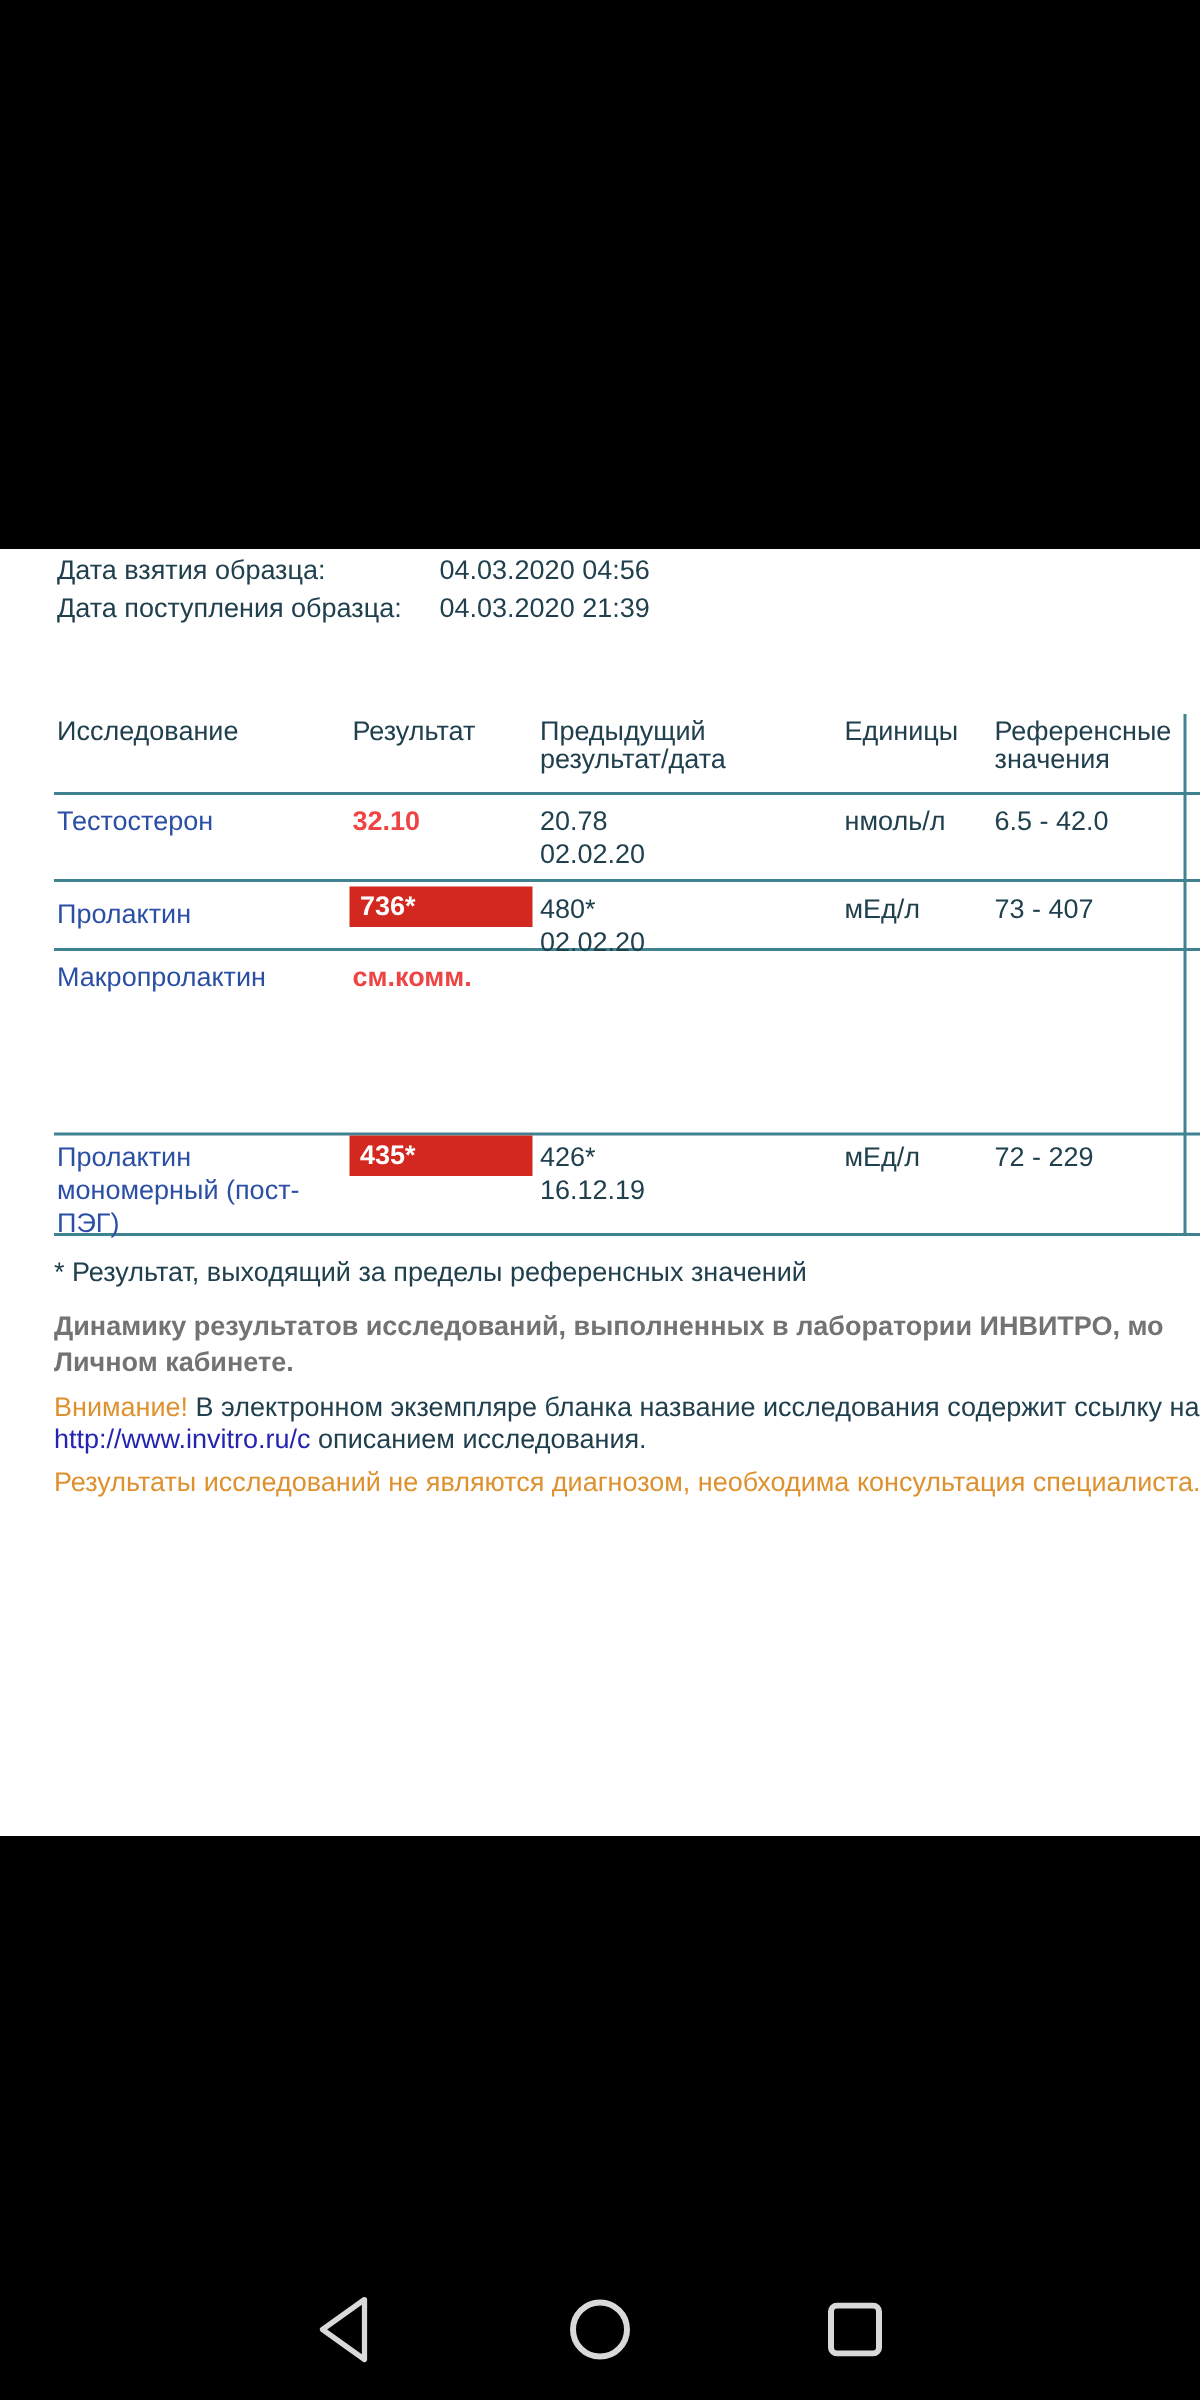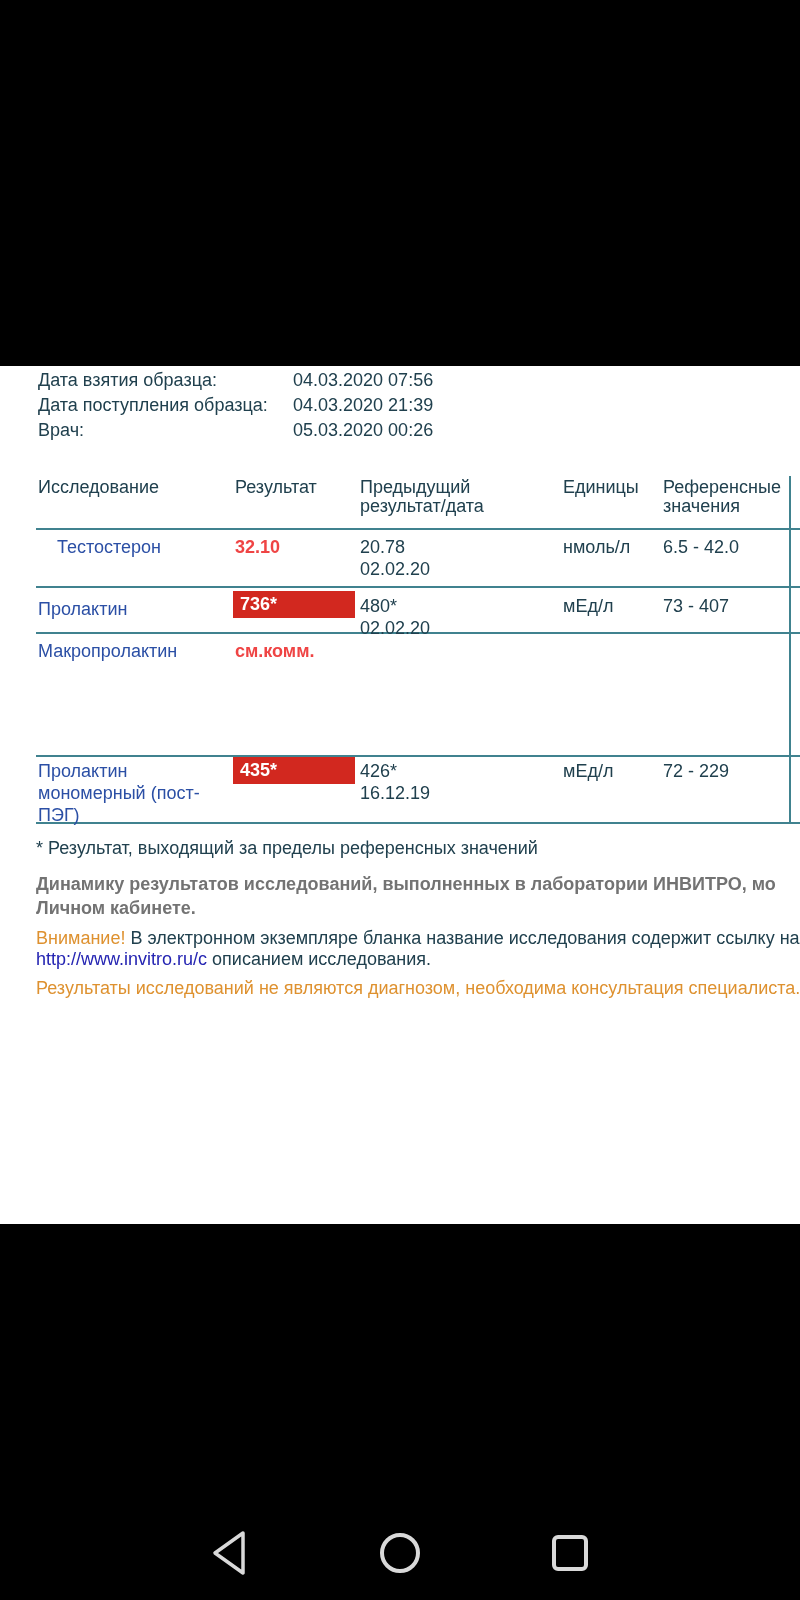--- a/index.html
+++ b/index.html
@@ -37,29 +37,25 @@
 </head>
 <body>
 
 <div class="screen">
 
   <div class="document">
 
     <div class="meta">
       <div class="meta-row">
         <span class="m-label">Дата взятия образца:</span>
-        <span class="m-value">04.03.2020 07:56</span>
+        <span class="m-value">04.03.2020 04:56</span>
       </div>
       <div class="meta-row">
         <span class="m-label">Дата поступления образца:</span>
         <span class="m-value">04.03.2020 21:39</span>
-      </div>
-      <div class="meta-row">
-        <span class="m-label">Врач:</span>
-        <span class="m-value">05.03.2020 00:26</span>
       </div>
     </div>
 
     <div class="abs hdr c1" style="top:112px;">Исследование</div>
     <div class="abs hdr c2" style="top:112px;">Результат</div>
     <div class="abs hdr c3" style="top:112px;">
       <div>Предыдущий</div>
       <div>результат/дата</div>
     </div>
     <div class="abs hdr c4" style="top:112px;">Единицы</div>
@@ -69,21 +65,21 @@
     </div>
 
     <div class="hline" style="top:162px;"></div>
     <div class="hline" style="top:220px;"></div>
     <div class="hline" style="top:266px;"></div>
     <div class="hline" style="top:389px;"></div>
     <div class="hline" style="top:456px;"></div>
     <div class="vline"></div>
 
     <div class="abs" style="top:170px;left:0;width:800px;">
-      <div class="abs txt lbl-blue c1" style="top:0;margin-left:19px;">Тестостерон</div>
+      <div class="abs txt lbl-blue c1" style="top:0;">Тестостерон</div>
       <div class="abs txt val-navy c2" style="top:0;">32.10</div>
       <div class="abs txt c3" style="top:0;">
         <div>20.78</div>
         <div>02.02.20</div>
       </div>
       <div class="abs txt c4" style="top:0;">нмоль/л</div>
       <div class="abs txt c5" style="top:0;">6.5 - 42.0</div>
     </div>
 
     <div class="abs" style="top:225px;left:0;width:800px;">

